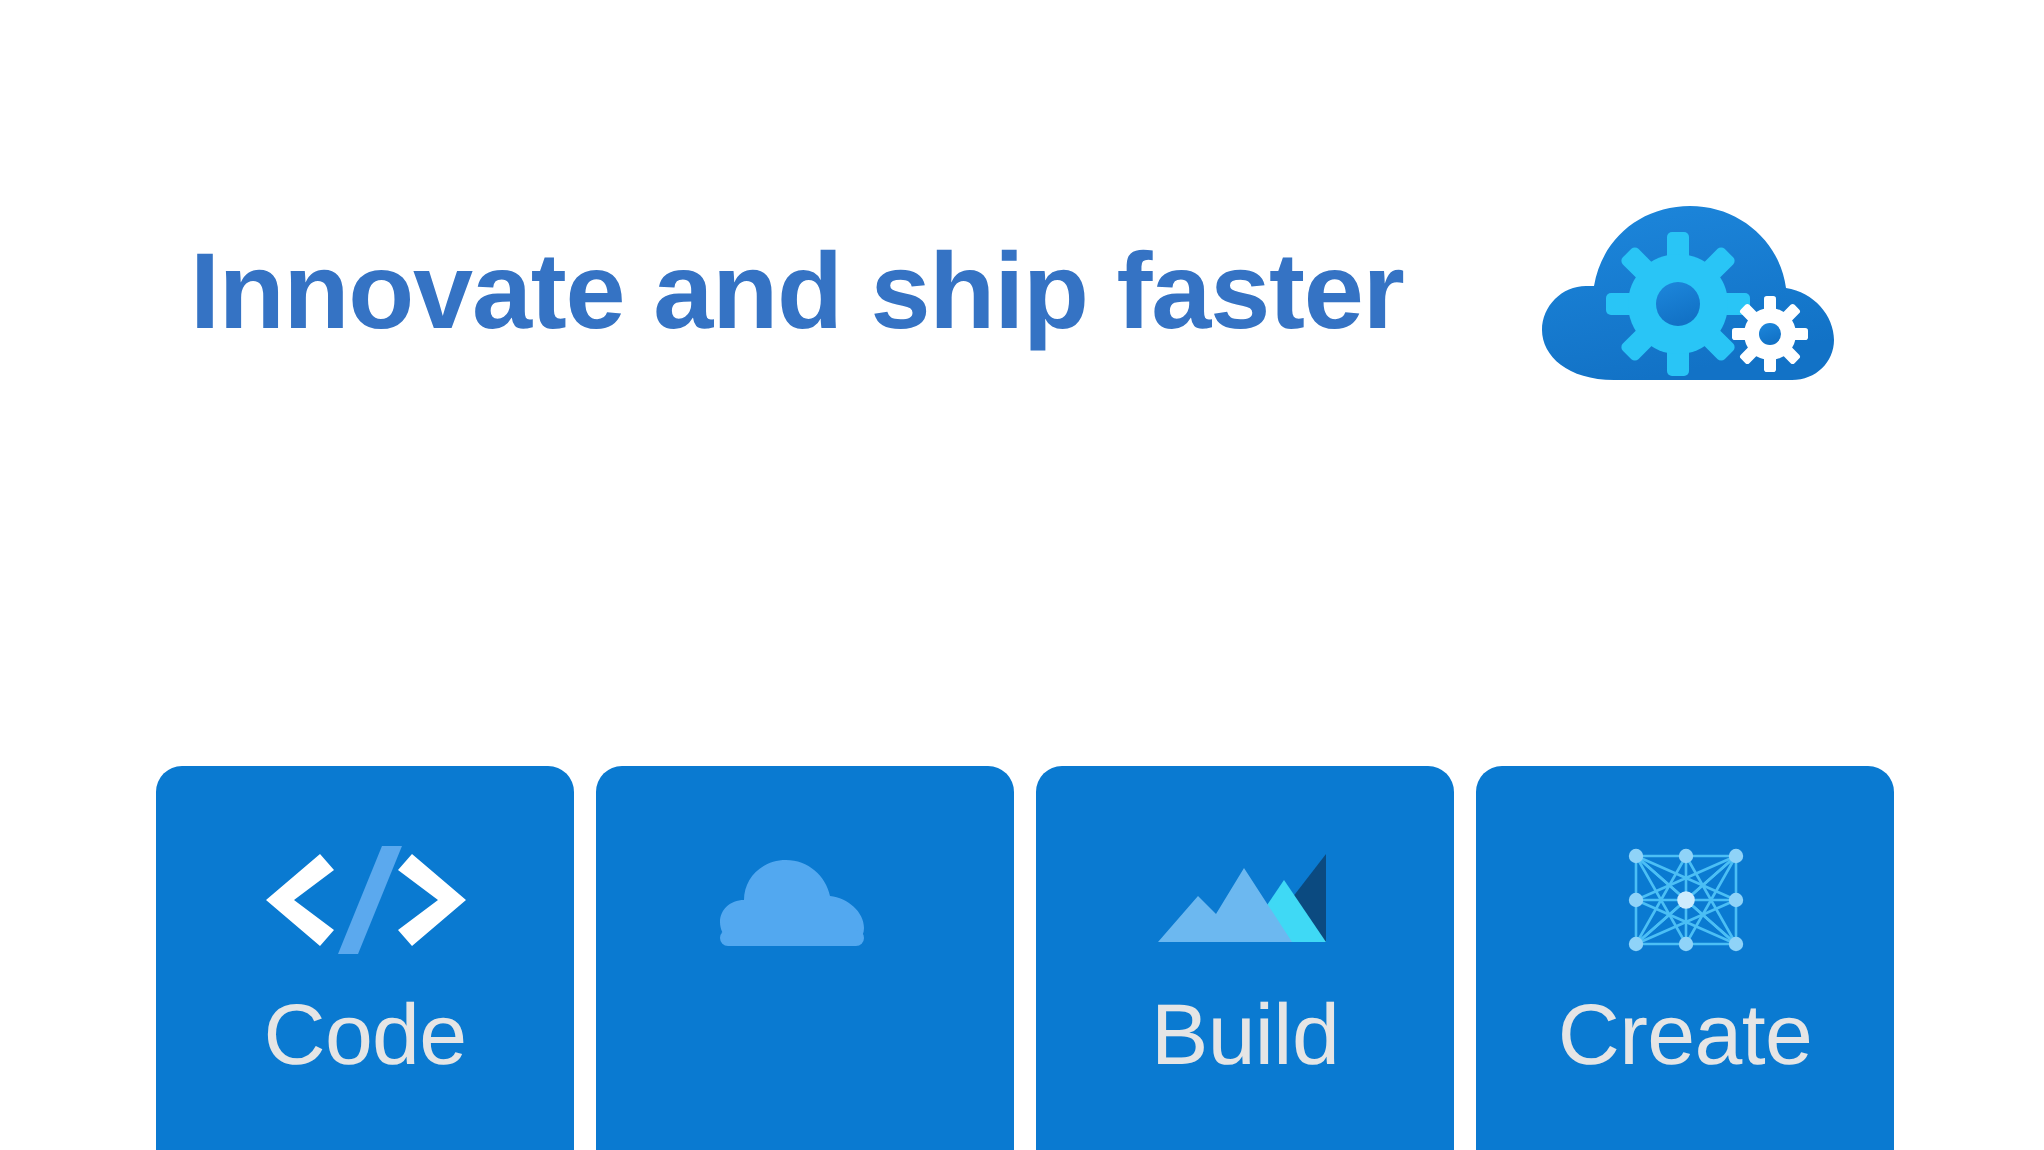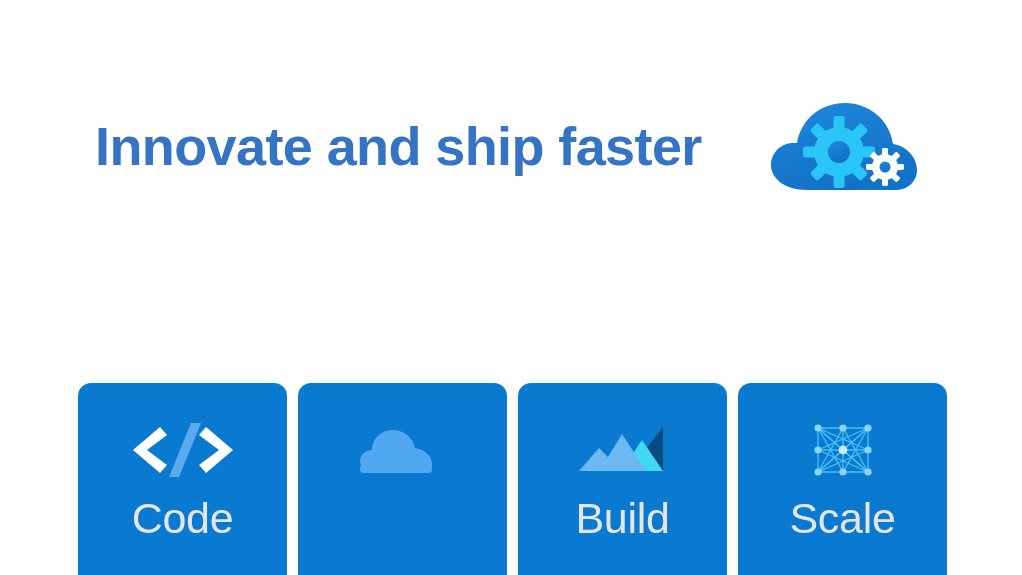--- a/index.html
+++ b/index.html
@@ -195,17 +195,17 @@
           <circle cx="56" cy="7" r="3.6"></circle>
           <circle cx="81" cy="7" r="3.6"></circle>
           <circle cx="31" cy="29" r="3.6"></circle>
           <circle cx="56" cy="29" r="4.4" fill="#CDEBFD"></circle>
           <circle cx="81" cy="29" r="3.6"></circle>
           <circle cx="31" cy="51" r="3.6"></circle>
           <circle cx="56" cy="51" r="3.6"></circle>
           <circle cx="81" cy="51" r="3.6"></circle>
         </g>
       </svg>
-      <div class="card-label">Scale</div>
+      <div class="card-label">Create</div>
     </div>
 
   </div>
 </div>
 
 </body></html>

